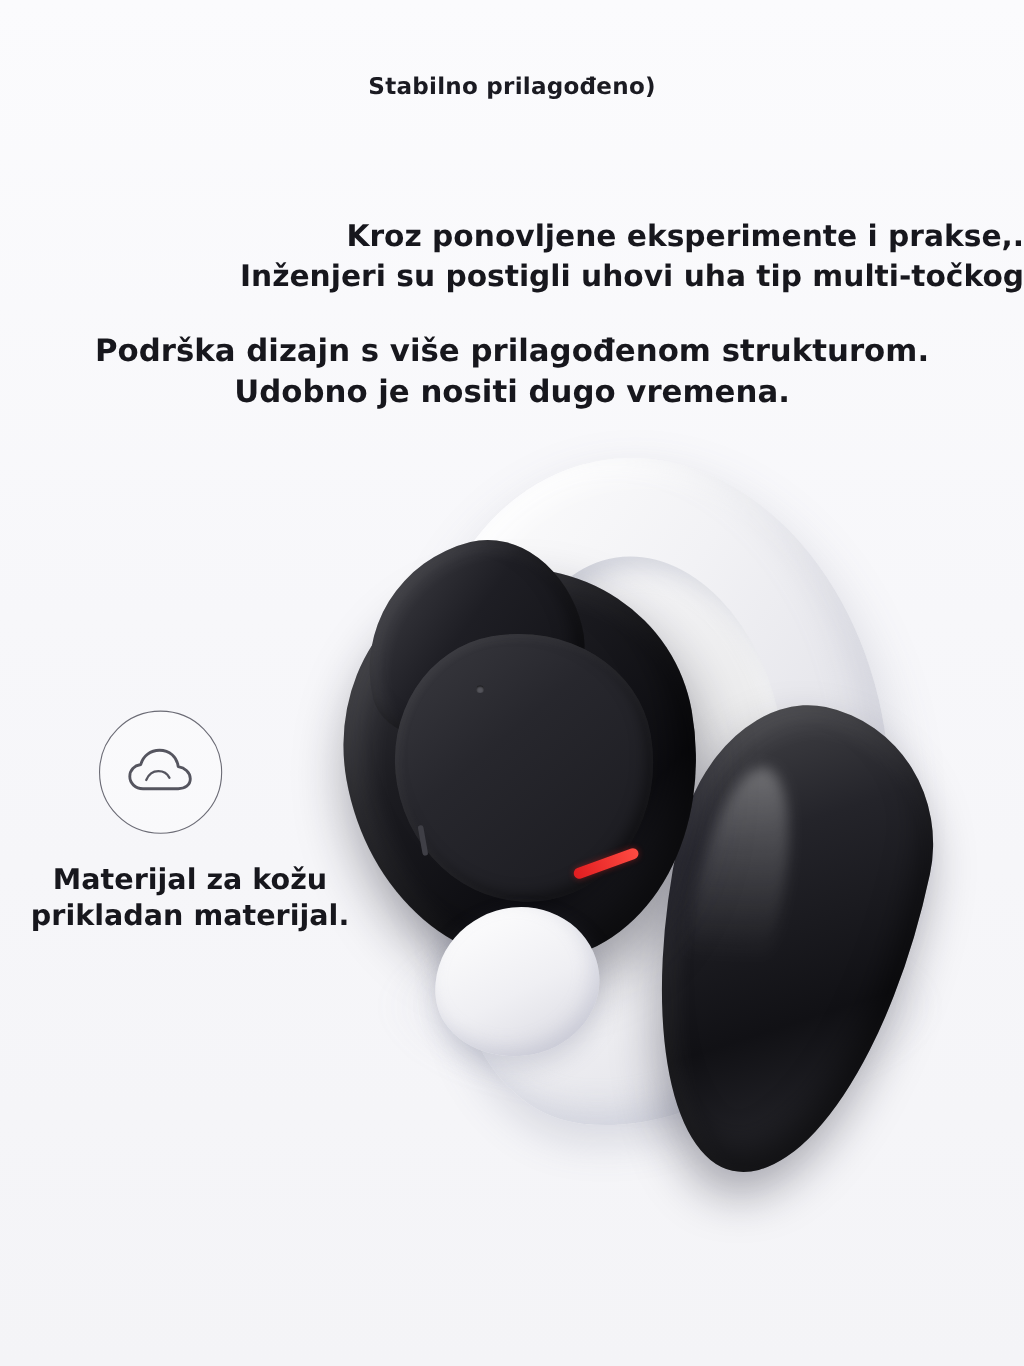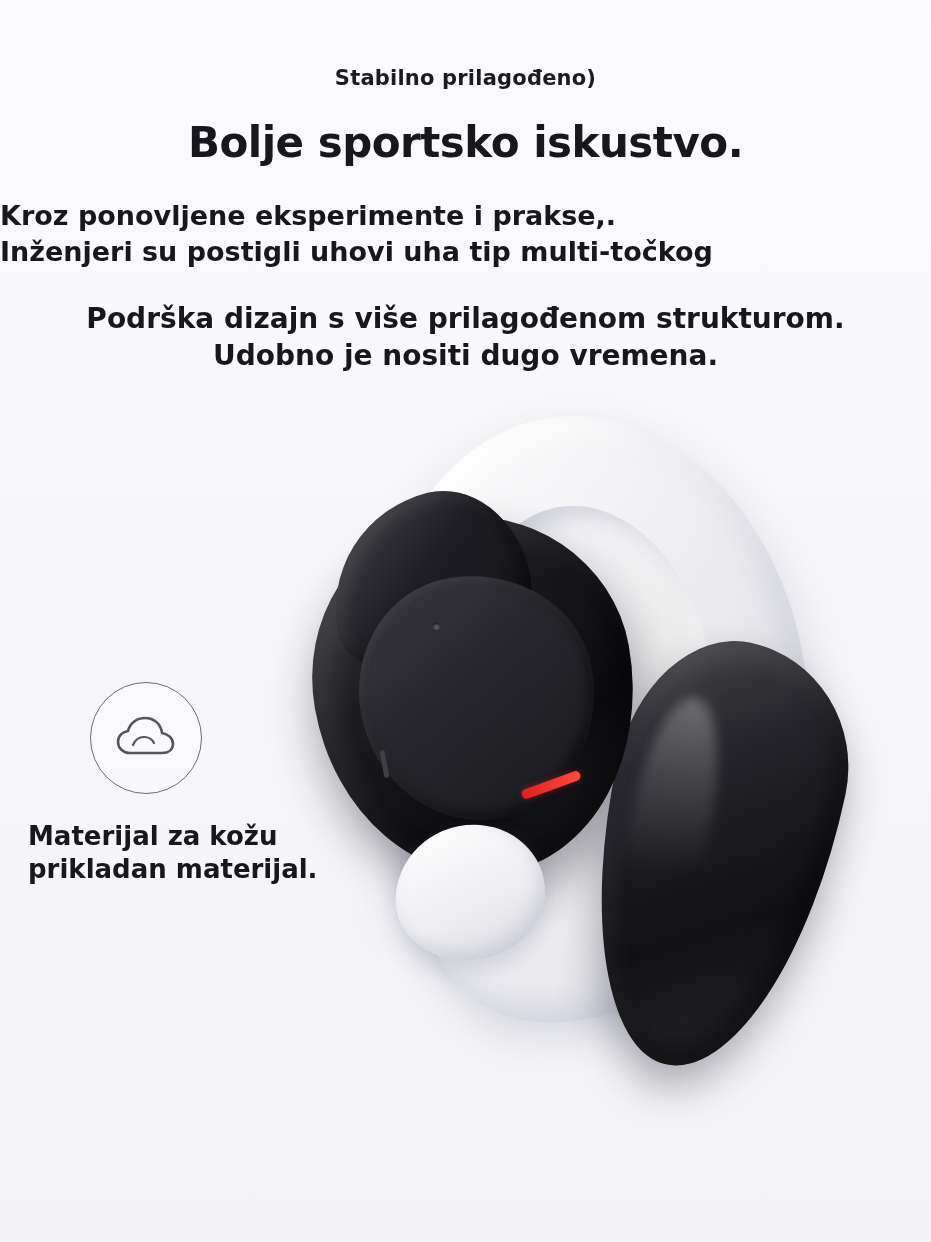--- a/index.html
+++ b/index.html
@@ -42,21 +42,21 @@
     font-size: 42px;
     font-weight: 700;
     color: #17171d;
     letter-spacing: -0.5px;
   }
   .sub1 {
     position: absolute;
     top: 198px;
     left: 0;
     width: 931px;
-    text-align: left;
+    text-align: right;
     font-size: 27px;
     font-weight: 700;
     color: #17171d;
     line-height: 1.33;
   }
   .sub2 {
     position: absolute;
     top: 300px;
     left: 0;
     width: 931px;
@@ -238,30 +238,29 @@
   }
   .feature-label {
     margin-top: 26px;
     font-size: 26px;
     font-weight: 700;
     color: #17171d;
     line-height: 1.25;
     white-space: pre-line;
   }
   #feature-0 { top: 443px; }
-  #feature-1 { top: 682px; }
+  #feature-1 { top: 646px; text-align: center; }
   #feature-2 { top: 926px; }
 </style>
 </head>
 <body>
 
 <div class="page">
 
   <div class="eyebrow">Stabilno prilagođeno)</div>
-  <div class="headline">Bolje sportsko iskustvo.</div>
   <div class="sub1" style="white-space: pre-line;">Kroz ponovljene eksperimente i prakse,.
 Inženjeri su postigli uhovi uha tip multi-točkog</div>
   <div class="sub2" style="white-space: pre-line;">Podrška dizajn s više prilagođenom strukturom.
 Udobno je nositi dugo vremena.</div>
 
   <div class="product">
     <div class="soft-shadow"></div>
     <div class="hook-outer"></div>
     <div class="hook-hole"></div>
     <div class="hook-arm"></div>

